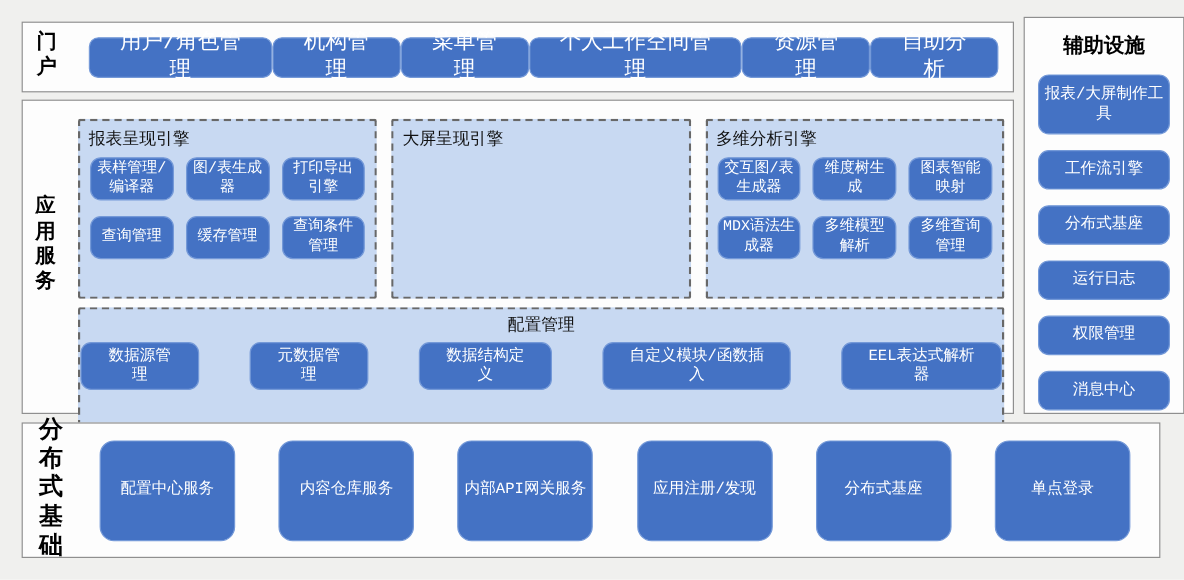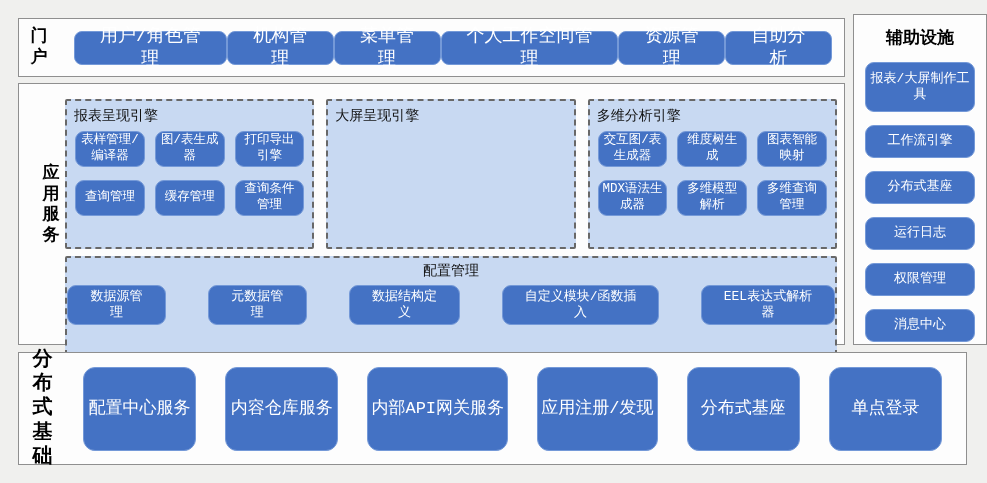--- a/index.html
+++ b/index.html
@@ -19,21 +19,20 @@
   }
   .v-label{
     width:1.05em;
     font-weight:700;
     font-size:17px;
     line-height:1.22;
     word-break:break-all;
     text-align:center;
     color:#000;
     flex:0 0 auto;
-    margin-left:13px;
   }
   .btn{
     background:#4472c4;
     color:#fff;
     border:1px solid #7499d8;
     border-radius:8px;
     display:flex;
     align-items:center;
     justify-content:center;
     text-align:center;
@@ -114,21 +113,21 @@
   .base-panel{
     left:18px;top:352px;width:949px;height:113px;
     display:flex;align-items:center;
   }
   .base-panel .v-label{margin-left:13px;font-size:20px;}
   .base-btns{
     flex:1;display:flex;align-items:center;
     justify-content:space-between;
     padding:0 24px 0 30px;
   }
-  .base-btn{height:84px;min-width:113px;padding:0 3px;font-size:17px;border-radius:12px;}
+  .base-btn{height:84px;min-width:113px;padding:0 3px;font-size:13px;border-radius:12px;}
 </style>
 </head>
 <body>
 
 <div id="canvas">
 
   <div class="panel portal-panel">
     <div class="v-label">门户</div>
     <div class="portal-btns">
         <div class="btn portal-btn">用户/角色管理</div>

